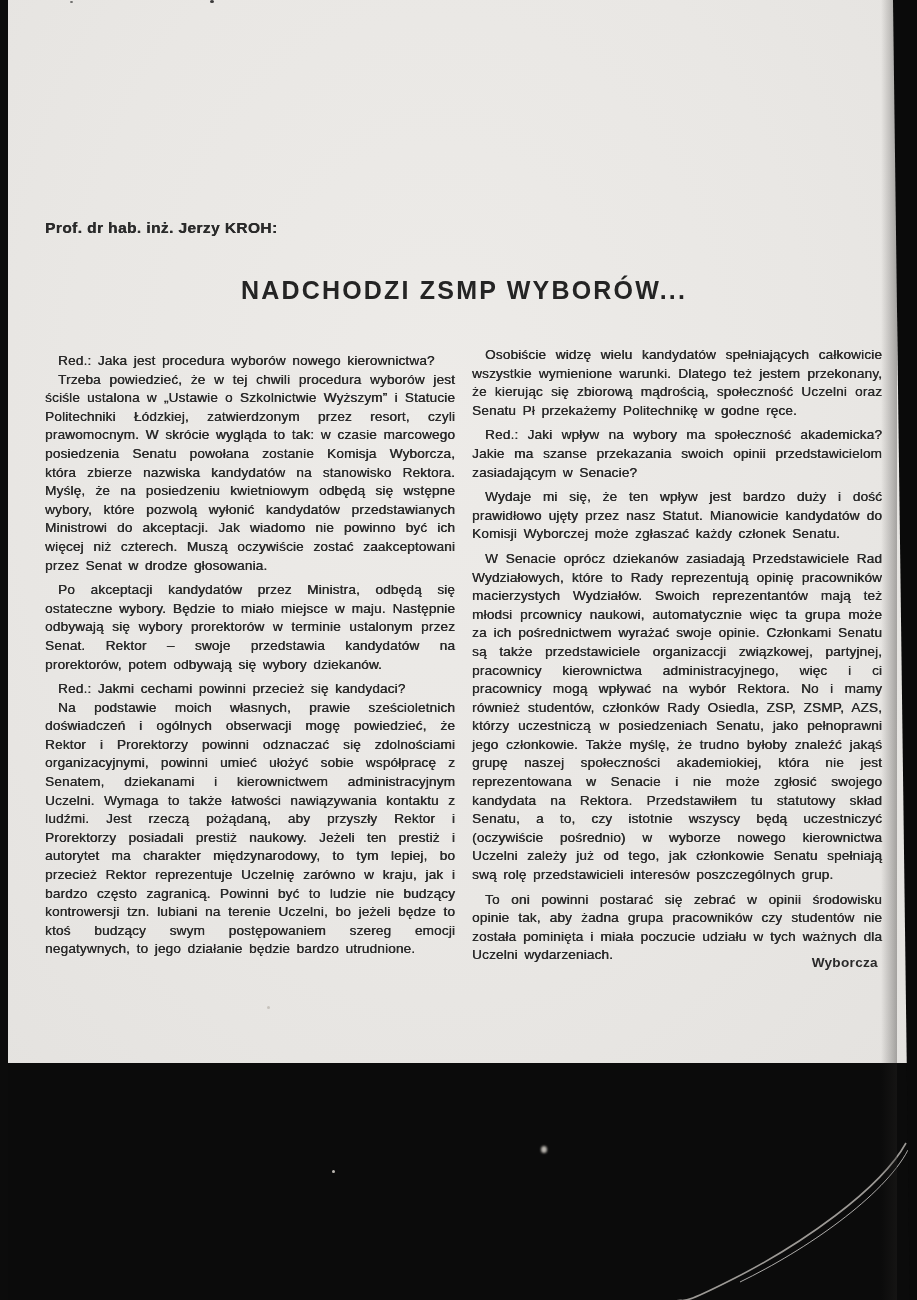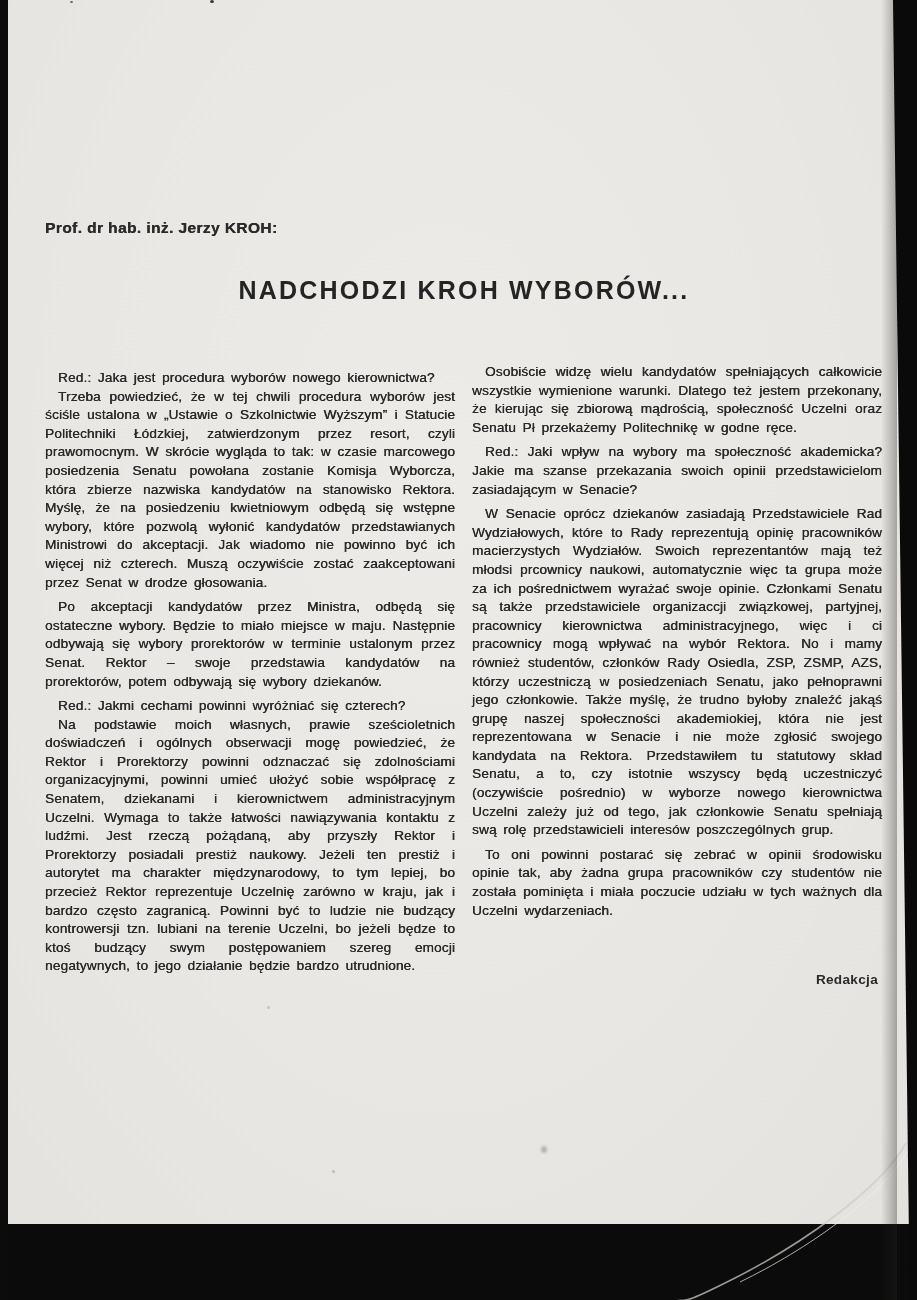--- a/index.html
+++ b/index.html
@@ -5,21 +5,21 @@
   html, body { margin: 0; padding: 0; }
   body {
     width: 917px; height: 1300px;
     position: relative;
     overflow: hidden;
     background: #0b0b0b;
     font-family: "Liberation Sans", sans-serif;
   }
   .paper {
     position: absolute; left: 0; top: 0;
-    width: 917px; height: 1224px;
+    width: 917px; height: 1063px;
     background:
       radial-gradient(ellipse at 48% 38%, #edebe8 0%, #e9e7e4 55%, #e4e2df 100%);
   }
   
   .edge-left {
     position: absolute; left: 0; top: 0;
     width: 8px; height: 1300px;
     background: #0c0c0c;
   }
   .edge-right {
@@ -43,21 +43,21 @@
   }
   .headline {
     position: absolute; left: 45px; top: 276px; width: 838px;
     text-align: center;
     font-size: 25px; font-weight: bold;
     letter-spacing: 2.2px;
     color: #242424;
   }
   .columns {
     position: absolute; left: 45px; top: 346px; width: 838px;
-    display: flex; gap: 17px; margin-top: 17px;
+    display: flex; gap: 17px;
   }
   .column { width: 410px; }
   .para {
     margin: 0;
     font-size: 13.6px;
     line-height: 18.6px;
     text-align: justify;
     text-indent: 13px;
     letter-spacing: 0.15px;
     word-spacing: 2.6px;
@@ -83,43 +83,44 @@
   .speck-e { left: 267px; top: 1006px; width: 3px; height: 3px; background: #c6c2bc; }
   .crease-svg { position: absolute; left: 0; top: 0; pointer-events: none; }
 </style>
 </head>
 <body>
 
 <div class="paper">
 
   <div class="byline">Prof. dr hab. inż. Jerzy KROH:</div>
 
-  <h1 class="headline" style="margin:0;">NADCHODZI KROH WYBORÓW...</h1>
+  <h1 class="headline" style="margin:0;">NADCHODZI ZSMP WYBORÓW...</h1>
 
   <div class="columns">
     <div class="column">
         <p class="para question">Red.: Jaka jest procedura wyborów nowego kierownictwa?</p>
         <p class="para lead">Trzeba powiedzieć, że w tej chwili procedura wyborów jest ściśle ustalona w „Ustawie o Szkolnictwie Wyższym” i Statucie Politechniki Łódzkiej, zatwierdzonym przez resort, czyli prawomocnym. W skrócie wygląda to tak: w czasie marcowego posiedzenia Senatu powołana zostanie Komisja Wyborcza, która zbierze nazwiska kandydatów na stanowisko Rektora. Myślę, że na posiedzeniu kwietniowym odbędą się wstępne wybory, które pozwolą wyłonić kandydatów przedstawianych Ministrowi do akceptacji. Jak wiadomo nie powinno być ich więcej niż czterech. Muszą oczywiście zostać zaakceptowani przez Senat w drodze głosowania.</p>
         <p class="para body">Po akceptacji kandydatów przez Ministra, odbędą się ostateczne wybory. Będzie to miało miejsce w maju. Następnie odbywają się wybory prorektorów w terminie ustalonym przez Senat. Rektor – swoje przedstawia kandydatów na prorektorów, potem odbywają się wybory dziekanów.</p>
-        <p class="para question">Red.: Jakmi cechami powinni wyróżniać się czterech?</p>
+        <p class="para question">Red.: Jakmi cechami powinni przecież się kandydaci?</p>
         <p class="para lead">Na podstawie moich własnych, prawie sześcioletnich doświadczeń i ogólnych obserwacji mogę powiedzieć, że Rektor i Prorektorzy powinni odznaczać się zdolnościami organizacyjnymi, powinni umieć ułożyć sobie współpracę z Senatem, dziekanami i kierownictwem administracyjnym Uczelni. Wymaga to także łatwości nawiązywania kontaktu z ludźmi. Jest rzeczą pożądaną, aby przyszły Rektor i Prorektorzy posiadali prestiż naukowy. Jeżeli ten prestiż i autorytet ma charakter międzynarodowy, to tym lepiej, bo przecież Rektor reprezentuje Uczelnię zarówno w kraju, jak i bardzo często zagranicą. Powinni być to ludzie nie budzący kontrowersji tzn. lubiani na terenie Uczelni, bo jeżeli będze to ktoś budzący swym postępowaniem szereg emocji negatywnych, to jego działanie będzie bardzo utrudnione.</p>
       </div>
     <div class="column">
 
     <p class="para lead">Osobiście widzę wielu kandydatów spełniających całkowicie wszystkie wymienione warunki. Dlatego też jestem przekonany, że kierując się zbiorową mądrością, społeczność Uczelni oraz Senatu Pł przekażemy Politechnikę w godne ręce.</p>
         <p class="para question">Red.: Jaki wpływ na wybory ma społeczność akademicka? Jakie ma szanse przekazania swoich opinii przedstawicielom zasiadającym w Senacie?</p>
+        <p class="para body">Wydaje mi się, że ten wpływ jest bardzo duży i dość prawidłowo ujęty przez nasz Statut. Mianowicie kandydatów do Komisji Wyborczej może zgłaszać każdy członek Senatu.</p>
         <p class="para body">W Senacie oprócz dziekanów zasiadają Przedstawiciele Rad Wydziałowych, które to Rady reprezentują opinię pracowników macierzystych Wydziałów. Swoich reprezentantów mają też młodsi prcownicy naukowi, automatycznie więc ta grupa może za ich pośrednictwem wyrażać swoje opinie. Członkami Senatu są także przedstawiciele organizaccji związkowej, partyjnej, pracownicy kierownictwa administracyjnego, więc i ci pracownicy mogą wpływać na wybór Rektora. No i mamy również studentów, członków Rady Osiedla, ZSP, ZSMP, AZS, którzy uczestniczą w posiedzeniach Senatu, jako pełnoprawni jego członkowie. Także myślę, że trudno byłoby znaleźć jakąś grupę naszej społeczności akademiokiej, która nie jest reprezentowana w Senacie i nie może zgłosić swojego kandydata na Rektora. Przedstawiłem tu statutowy skład Senatu, a to, czy istotnie wszyscy będą uczestniczyć (oczywiście pośrednio) w wyborze nowego kierownictwa Uczelni zależy już od tego, jak członkowie Senatu spełniają swą rolę przedstawicieli interesów poszczególnych grup.</p>
         <p class="para body">To oni powinni postarać się zebrać w opinii środowisku opinie tak, aby żadna grupa pracowników czy studentów nie została pominięta i miała poczucie udziału w tych ważnych dla Uczelni wydarzeniach.</p>
       </div>
   </div>
 
   <div class="columns" style="top:946px;">
     <div class="column"></div>
     <div class="column">
-      <div class="signature">Redakcja</div>
+      <div class="signature">Wyborcza</div>
     </div>
   </div>
 
   <div class="speck speck-a"></div>
   <div class="speck speck-b"></div>
   <div class="speck speck-c"></div>
   <div class="speck speck-d"></div>
   <div class="speck speck-e"></div>
 
   <svg class="crease-svg" width="917" height="1300">

